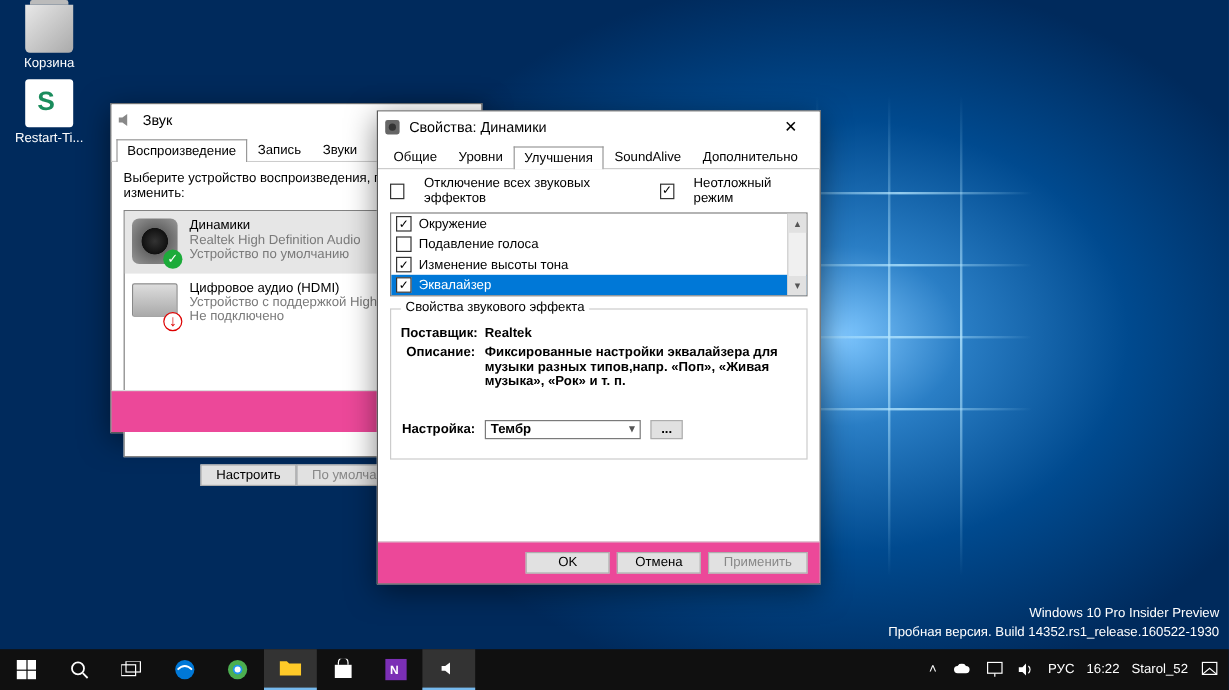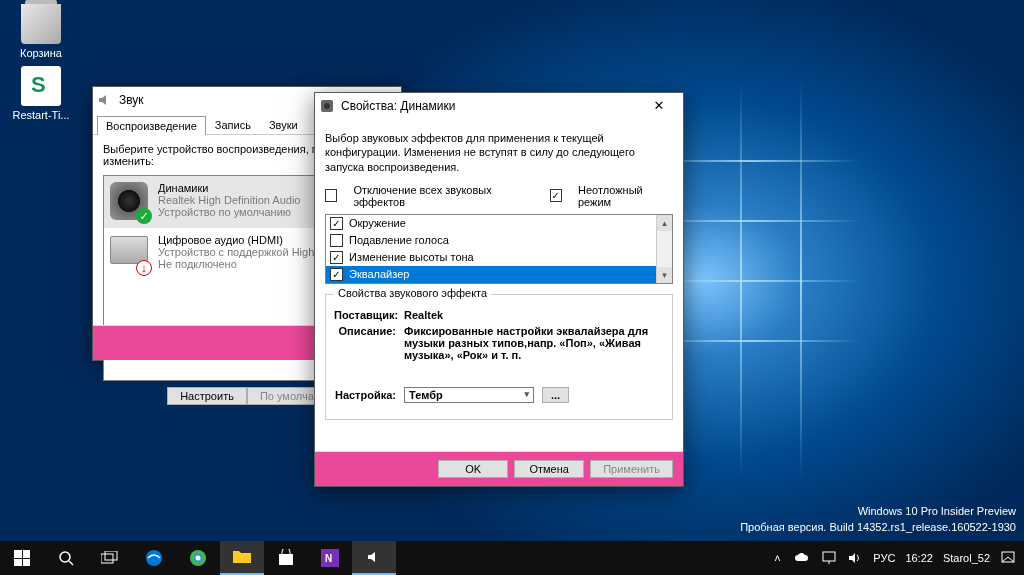--- a/index.html
+++ b/index.html
@@ -169,22 +169,28 @@
   <div class="titlebar">
     <span class="title-icon">
       <svg viewBox="0 0 16 16" width="16" height="16">
           <rect x="2" y="2" width="12" height="12" fill="#666" rx="2"></rect>
           <circle cx="8" cy="8" r="3" fill="#333"></circle>
         </svg>
     </span>
     <span class="title-text">Свойства: Динамики</span>
     <div class="win-close">✕</div>
   </div>
+  <div class="tabs">
+    <div class="tab">Общие</div>
+    <div class="tab">Уровни</div>
+    <div class="tab active">Улучшения</div>
+    <div class="tab">SoundAlive</div>
+    <div class="tab">Дополнительно</div>
+  </div>
   <div class="props-body">
-    <div class="props-desc">Выбор звуковых эффектов для применения к текущей конфигурации. Изменения не вступят в силу до следующего запуска воспроизведения.</div>
     <div class="check-row">
       <label class="chk">
           <span class="chk-box"></span>
           <span>Отключение всех звуковых эффектов</span>
         </label>
       <label class="chk">
           <span class="chk-box">✓</span>
           <span>Неотложный режим</span>
         </label>
     </div>

